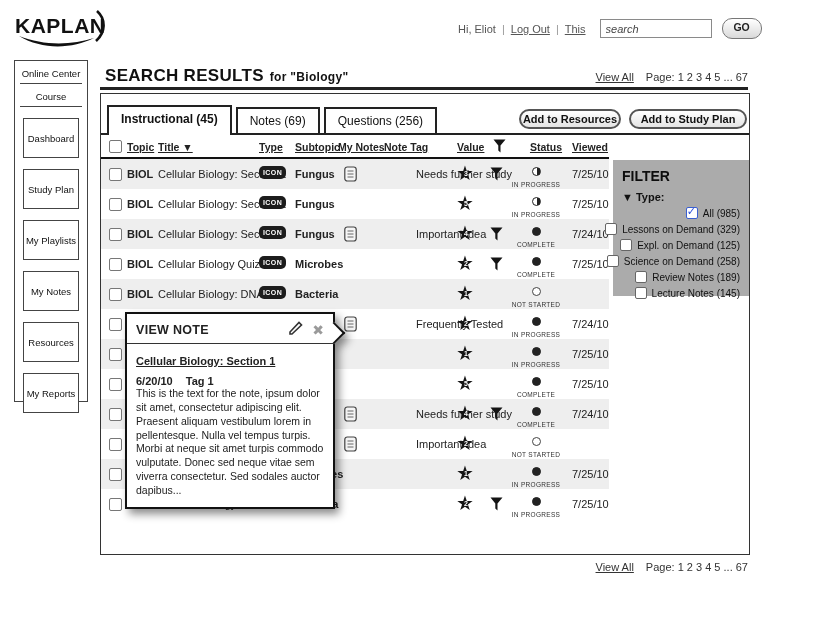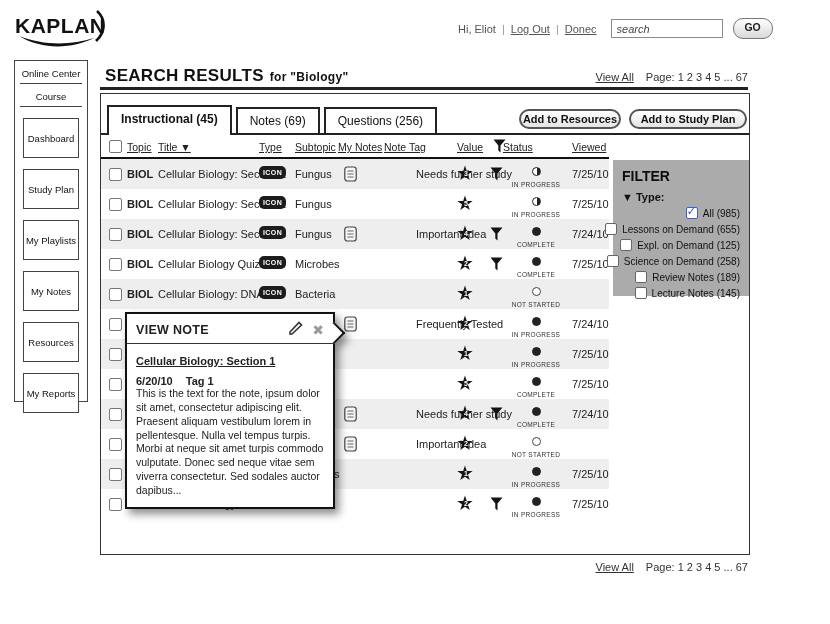--- a/index.html
+++ b/index.html
@@ -30,49 +30,49 @@
   
   .main-box{position:absolute;left:100px;top:93px;width:648px;height:460px;border:1.5px solid #333;background:#fff;}
   .tabline{position:absolute;left:0;top:39px;width:100%;height:2px;background:#222;z-index:1;}
   .tabs{position:absolute;left:6px;top:11px;display:flex;align-items:flex-end;z-index:2;}
   .tab{border:2px solid #222;background:#fff;font-size:12px;padding:4px 12px 4px 12px;margin-right:4px;cursor:pointer;color:#111;height:16px;line-height:16px;position:relative;z-index:1;}
   .tab.active{font-weight:bold;border-bottom:none;padding-bottom:8px;z-index:3;}
   .action-btn{position:absolute;top:15px;height:20px;border:2px solid #555;border-radius:11px;background:linear-gradient(#fff,#e4e4e4);font-size:11px;font-weight:bold;color:#111;text-align:center;line-height:17px;cursor:pointer;box-sizing:border-box;}
   .btn-playlist{left:418px;width:102px;}
   .btn-studyplan{left:528px;width:118px;}
   
-  .thead{position:absolute;left:0;top:45px;width:508px;height:18px;font-size:10.5px;font-weight:normal;color:#222;}
+  .thead{position:absolute;left:0;top:45px;width:508px;height:18px;font-size:10.5px;font-weight:bold;color:#222;}
   .thead .hcell{position:absolute;top:2px;text-decoration:underline;white-space:nowrap;}
   .thead-rule{position:absolute;left:0;top:63px;width:508px;height:2px;background:#111;}
   #rows{position:absolute;left:0;top:65px;width:508px;}
   .row{position:relative;width:508px;height:30px;background:#fff;}
   .row.shade{background:#eee;}
   .cb{position:absolute;width:11px;height:11px;border:1.2px solid #777;border-radius:2px;background:#fff;cursor:pointer;}
   .row .cb{left:8px;top:9px;}
   .thead .cb{left:8px;top:1px;}
   .t-topic{position:absolute;left:26px;top:9px;font-size:11px;font-weight:bold;white-space:nowrap;}
   .t-title{position:absolute;left:57px;top:9px;font-size:11px;white-space:nowrap;}
   .badge{position:absolute;left:158px;top:7px;background:#1c1c1c;color:#fff;font-size:7px;font-weight:bold;border-radius:5px;padding:3px 4px;letter-spacing:.4px;}
-  .t-sub{position:absolute;left:194px;top:9px;font-size:11px;white-space:nowrap;}
+  .t-sub{position:absolute;left:194px;top:9px;font-size:11px;white-space:nowrap;font-weight:bold;}
   .noteicon{position:absolute;left:243px;top:7px;cursor:pointer;}
   .t-tag{position:absolute;left:283px;top:9px;font-size:11px;white-space:nowrap;margin-left:32px;}
   .star{position:absolute;left:355px;top:3px;width:20px;height:22px;}
   .star .glyph{font-size:20px;line-height:22px;color:#141414;}
   .star .num{position:absolute;left:0;right:0;top:8px;text-align:center;font-size:7px;font-weight:bold;color:#fff;}
   .funnel{position:absolute;left:389px;top:8px;}
   .status{position:absolute;left:402px;top:3px;width:66px;text-align:center;}
   .sicon{display:inline-block;width:9px;height:9px;border-radius:50%;box-sizing:border-box;}
   .sicon.full{background:#222;border:1px solid #222;}
   .sicon.empty{background:#fff;border:1.3px solid #444;}
   .sicon.half{border:1.2px solid #222;background:linear-gradient(90deg,#fff 50%,#222 50%);}
   .slabel{display:block;font-size:6.5px;letter-spacing:.3px;color:#333;margin-top:1px;white-space:nowrap;}
   .t-viewed{position:absolute;left:471px;top:9px;font-size:11px;white-space:nowrap;}
   
   .h-funnel{position:absolute;left:392px;top:0px;}
-  .h-status{position:absolute;left:402px;top:2px;width:66px;text-align:left;text-decoration:underline;}
+  .h-status{position:absolute;left:412px;top:2px;width:66px;text-align:center;text-decoration:underline;}
   
   .filter{position:absolute;left:512px;top:66px;width:136px;height:136px;background:#ababab;box-sizing:border-box;padding:8px 9px;}
   .filter-title{font-size:14px;font-weight:bold;color:#0d0d0d;}
   .filter-group{font-size:11px;font-weight:bold;margin-top:7px;color:#111;}
   .fopt{display:flex;align-items:center;margin-top:4px;font-size:10px;color:#111;white-space:nowrap;justify-content:flex-end;}
   .fcb{width:10px;height:10px;border:1.2px solid #666;border-radius:2px;background:#fff;margin-right:5px;position:relative;cursor:pointer;flex:0 0 auto;}
   .fcb.checked{border-color:#3a5fd0;}
   .fcb.checked::after{content:"\2713";position:absolute;left:0px;top:-3px;font-size:11px;font-weight:bold;color:#2b4fd8;}
   
   .popup{position:absolute;left:125px;top:312px;width:206px;background:#fff;border:2px solid #111;z-index:20;filter:drop-shadow(4px 5px 4px rgba(0,0,0,.45));}
@@ -95,21 +95,21 @@
     <text x="3" y="25" font-family="Liberation Sans, sans-serif" font-size="21" font-weight="bold" letter-spacing="0.5" fill="#111">KAPLAN</text>
     <path d="M85,3 C94,11 94,24 84,33" stroke="#111" stroke-width="2.6" fill="none"></path>
     <path d="M7,28 C30,42 60,41 82,30 C60,37 32,38 7,28 Z" fill="#111"></path>
   </svg>
 </div>
 <div class="topbar">
   <span>Hi, Eliot</span>
   <span class="sep">|</span>
   <span class="toplink">Log Out</span>
   <span class="sep">|</span>
-  <span class="toplink">Donec</span>
+  <span class="toplink">This</span>
   <input class="search-input" type="text" value="search" style="">
   <div class="go-btn">GO</div>
 </div>
 
 <div class="sidebar">
   <div class="side-label">Online Center</div>
   <hr class="side-hr">
   <div class="side-label">Course</div>
   <hr class="side-hr">
   <div id="sidebar-items">
@@ -349,21 +349,21 @@
   <div class="filter">
     <div class="filter-title">FILTER</div>
     <div class="filter-group">▼ Type:</div>
     <div id="filter-options">
         <div class="fopt">
           <div class="fcb checked"></div>
           <div style="display: inline;">All (985)</div>
         </div>
         <div class="fopt">
           <div class="fcb"></div>
-          <div style="display: inline;">Lessons on Demand (655)</div>
+          <div style="display: inline;">Lessons on Demand (329)</div>
         </div>
         <div class="fopt">
           <div class="fcb"></div>
           <div style="display: inline;">Expl. on Demand (125)</div>
         </div>
         <div class="fopt">
           <div class="fcb"></div>
           <div style="display: inline;">Science on Demand (258)</div>
         </div>
         <div class="fopt">

